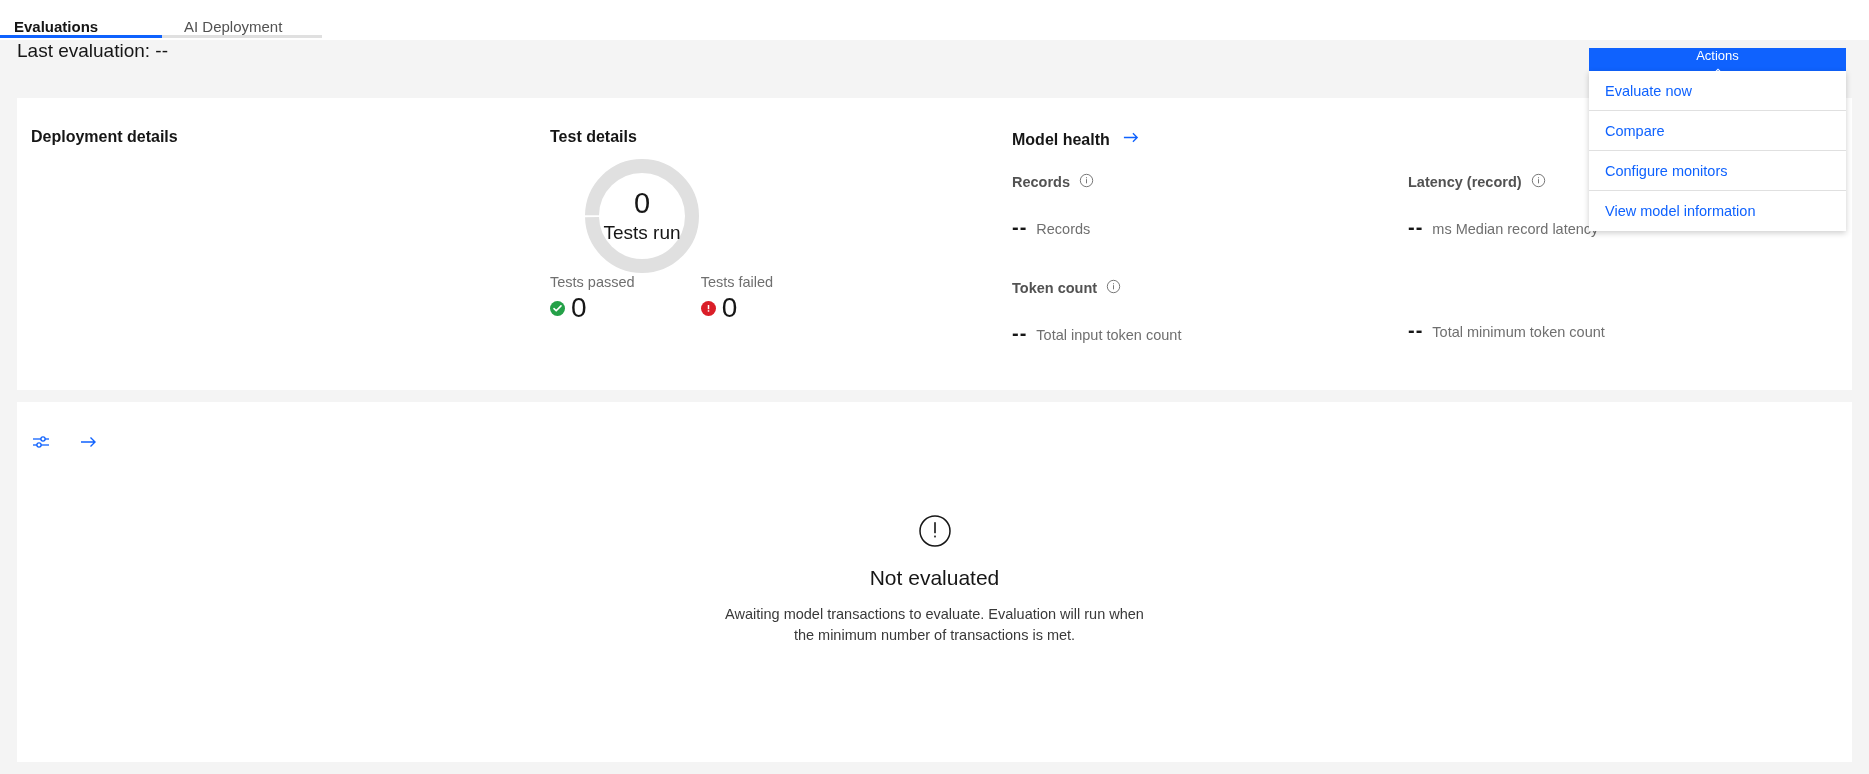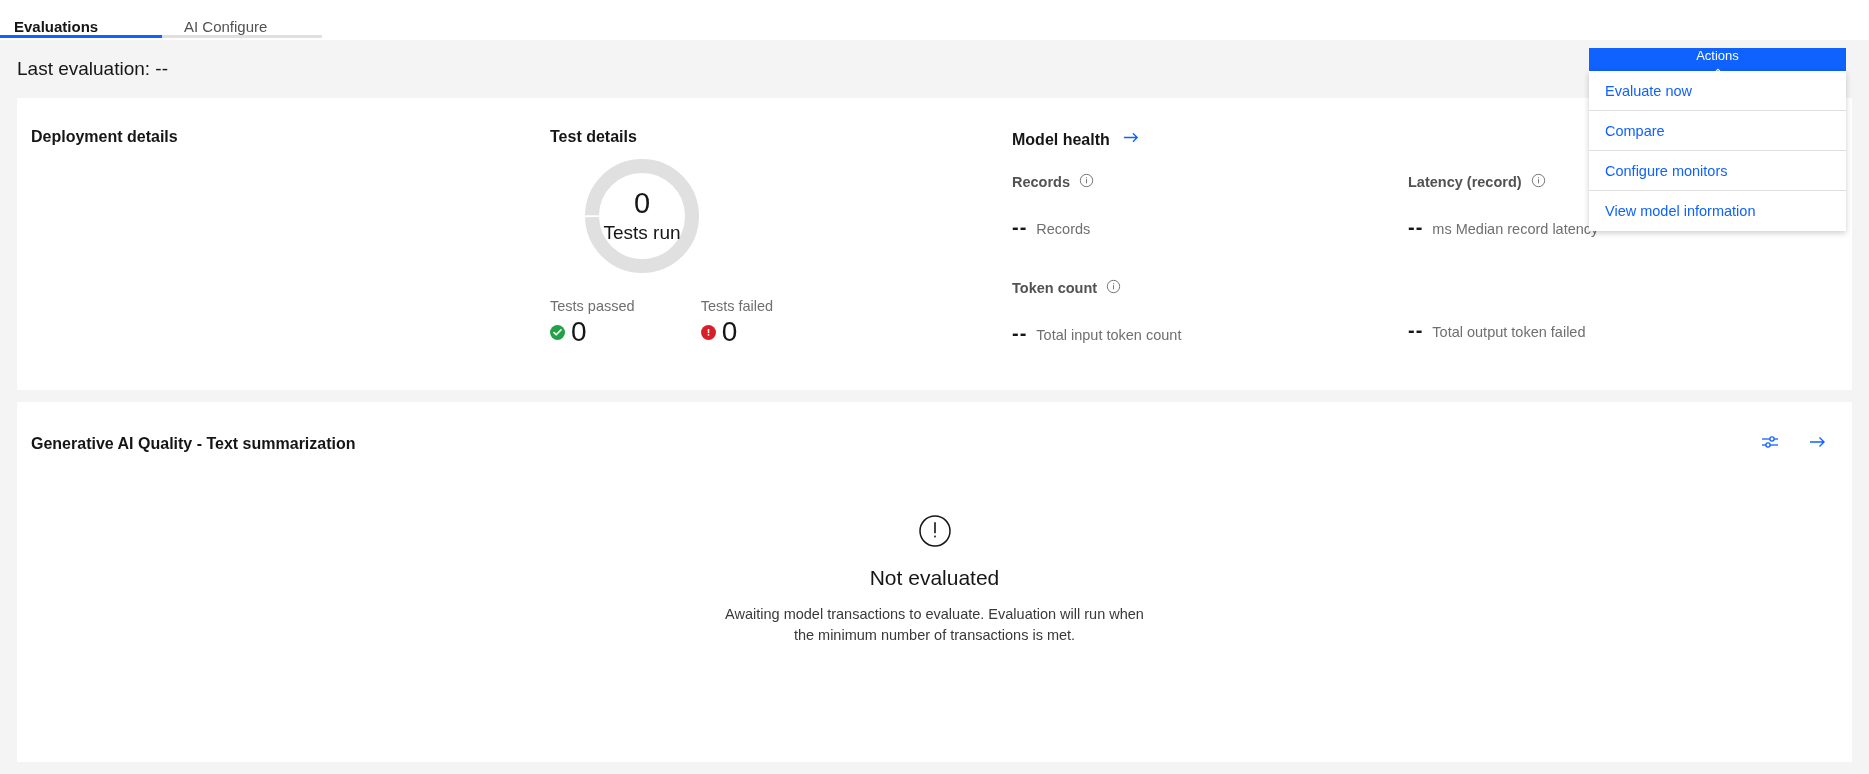--- a/index.html
+++ b/index.html
@@ -43,21 +43,20 @@
     flex: 1;
     height: 38px;
     border-bottom: 3px solid #ffffff;
   }
 
   
   .eval-strip {
     height: 58px;
     background: #f4f4f4;
     display: flex;
-    align-items: center;
     padding-left: 17px;
     position: relative;
   }
   .eval-strip-text {
     font-size: 19px;
     color: #161616;
     font-weight: 400;
   }
 
   
@@ -152,21 +151,20 @@
     display: flex;
     flex-direction: column;
     align-items: center;
     justify-content: center;
   }
   .donut-value { font-size: 29px; color: #161616; line-height: 1; }
   .donut-label { font-size: 19px; color: #161616; margin-top: 4px; }
 
   .test-stats {
     display: flex;
-    margin-top: 24px;
     padding-left: 14px;
     gap: 66px;
   }
   .stat-label { font-size: 14.5px; color: #6f6f6f; }
   .stat-row { display: flex; align-items: center; gap: 6px; margin-top: 4px; }
   .stat-value { font-size: 28px; color: #161616; line-height: 1; }
   .badge-circle {
     width: 15px; height: 15px; border-radius: 50%;
     display: flex; align-items: center; justify-content: center;
     flex: 0 0 auto;
@@ -231,21 +229,21 @@
   }
 </style>
 </head>
 <body>
 
 <div class="tabbar">
   <div class="tab first active">
     <span>Evaluations</span>
   </div>
   <div class="tab second">
-    <span>AI Configure</span>
+    <span>AI Deployment</span>
   </div>
   <div class="tabbar-filler"></div>
 </div>
 
 <div class="eval-strip">
   <div class="eval-strip-text">Last evaluation: --</div>
 
   <div class="actions-wrap">
     <div class="actions-button">
       <span>Actions</span>
@@ -381,32 +379,31 @@
         <div class="metric-val-row">
           <span class="metric-dashes">--</span>
           <span class="metric-caption">Total input token count</span>
         </div>
       </div>
 
       <div class="metric-col">
         <div class="metric-head" style="height:15px;"></div>
         <div class="metric-val-row">
           <span class="metric-dashes">--</span>
-          <span class="metric-caption">Total output token failed</span>
+          <span class="metric-caption">Total minimum token count</span>
         </div>
       </div>
     </div>
   </div>
 </div>
 
 <div class="gap"></div>
 
 <div class="card card-bottom">
   <div class="bottom-head">
-    <div class="section-title">Generative AI Quality - Text summarization</div>
     <div class="bottom-icons">
       <span class="icon-btn">
         <svg width="20" height="20" viewBox="0 0 20 20" aria-hidden="true">
           <line x1="2" y1="7" x2="10" y2="7" stroke="#0f62fe" stroke-width="1.3"></line>
           <line x1="14" y1="7" x2="18" y2="7" stroke="#0f62fe" stroke-width="1.3"></line>
           <circle cx="12" cy="7" r="2.1" fill="none" stroke="#0f62fe" stroke-width="1.3"></circle>
           <line x1="2" y1="13" x2="6" y2="13" stroke="#0f62fe" stroke-width="1.3"></line>
           <line x1="10" y1="13" x2="18" y2="13" stroke="#0f62fe" stroke-width="1.3"></line>
           <circle cx="8" cy="13" r="2.1" fill="none" stroke="#0f62fe" stroke-width="1.3"></circle>
         </svg>

